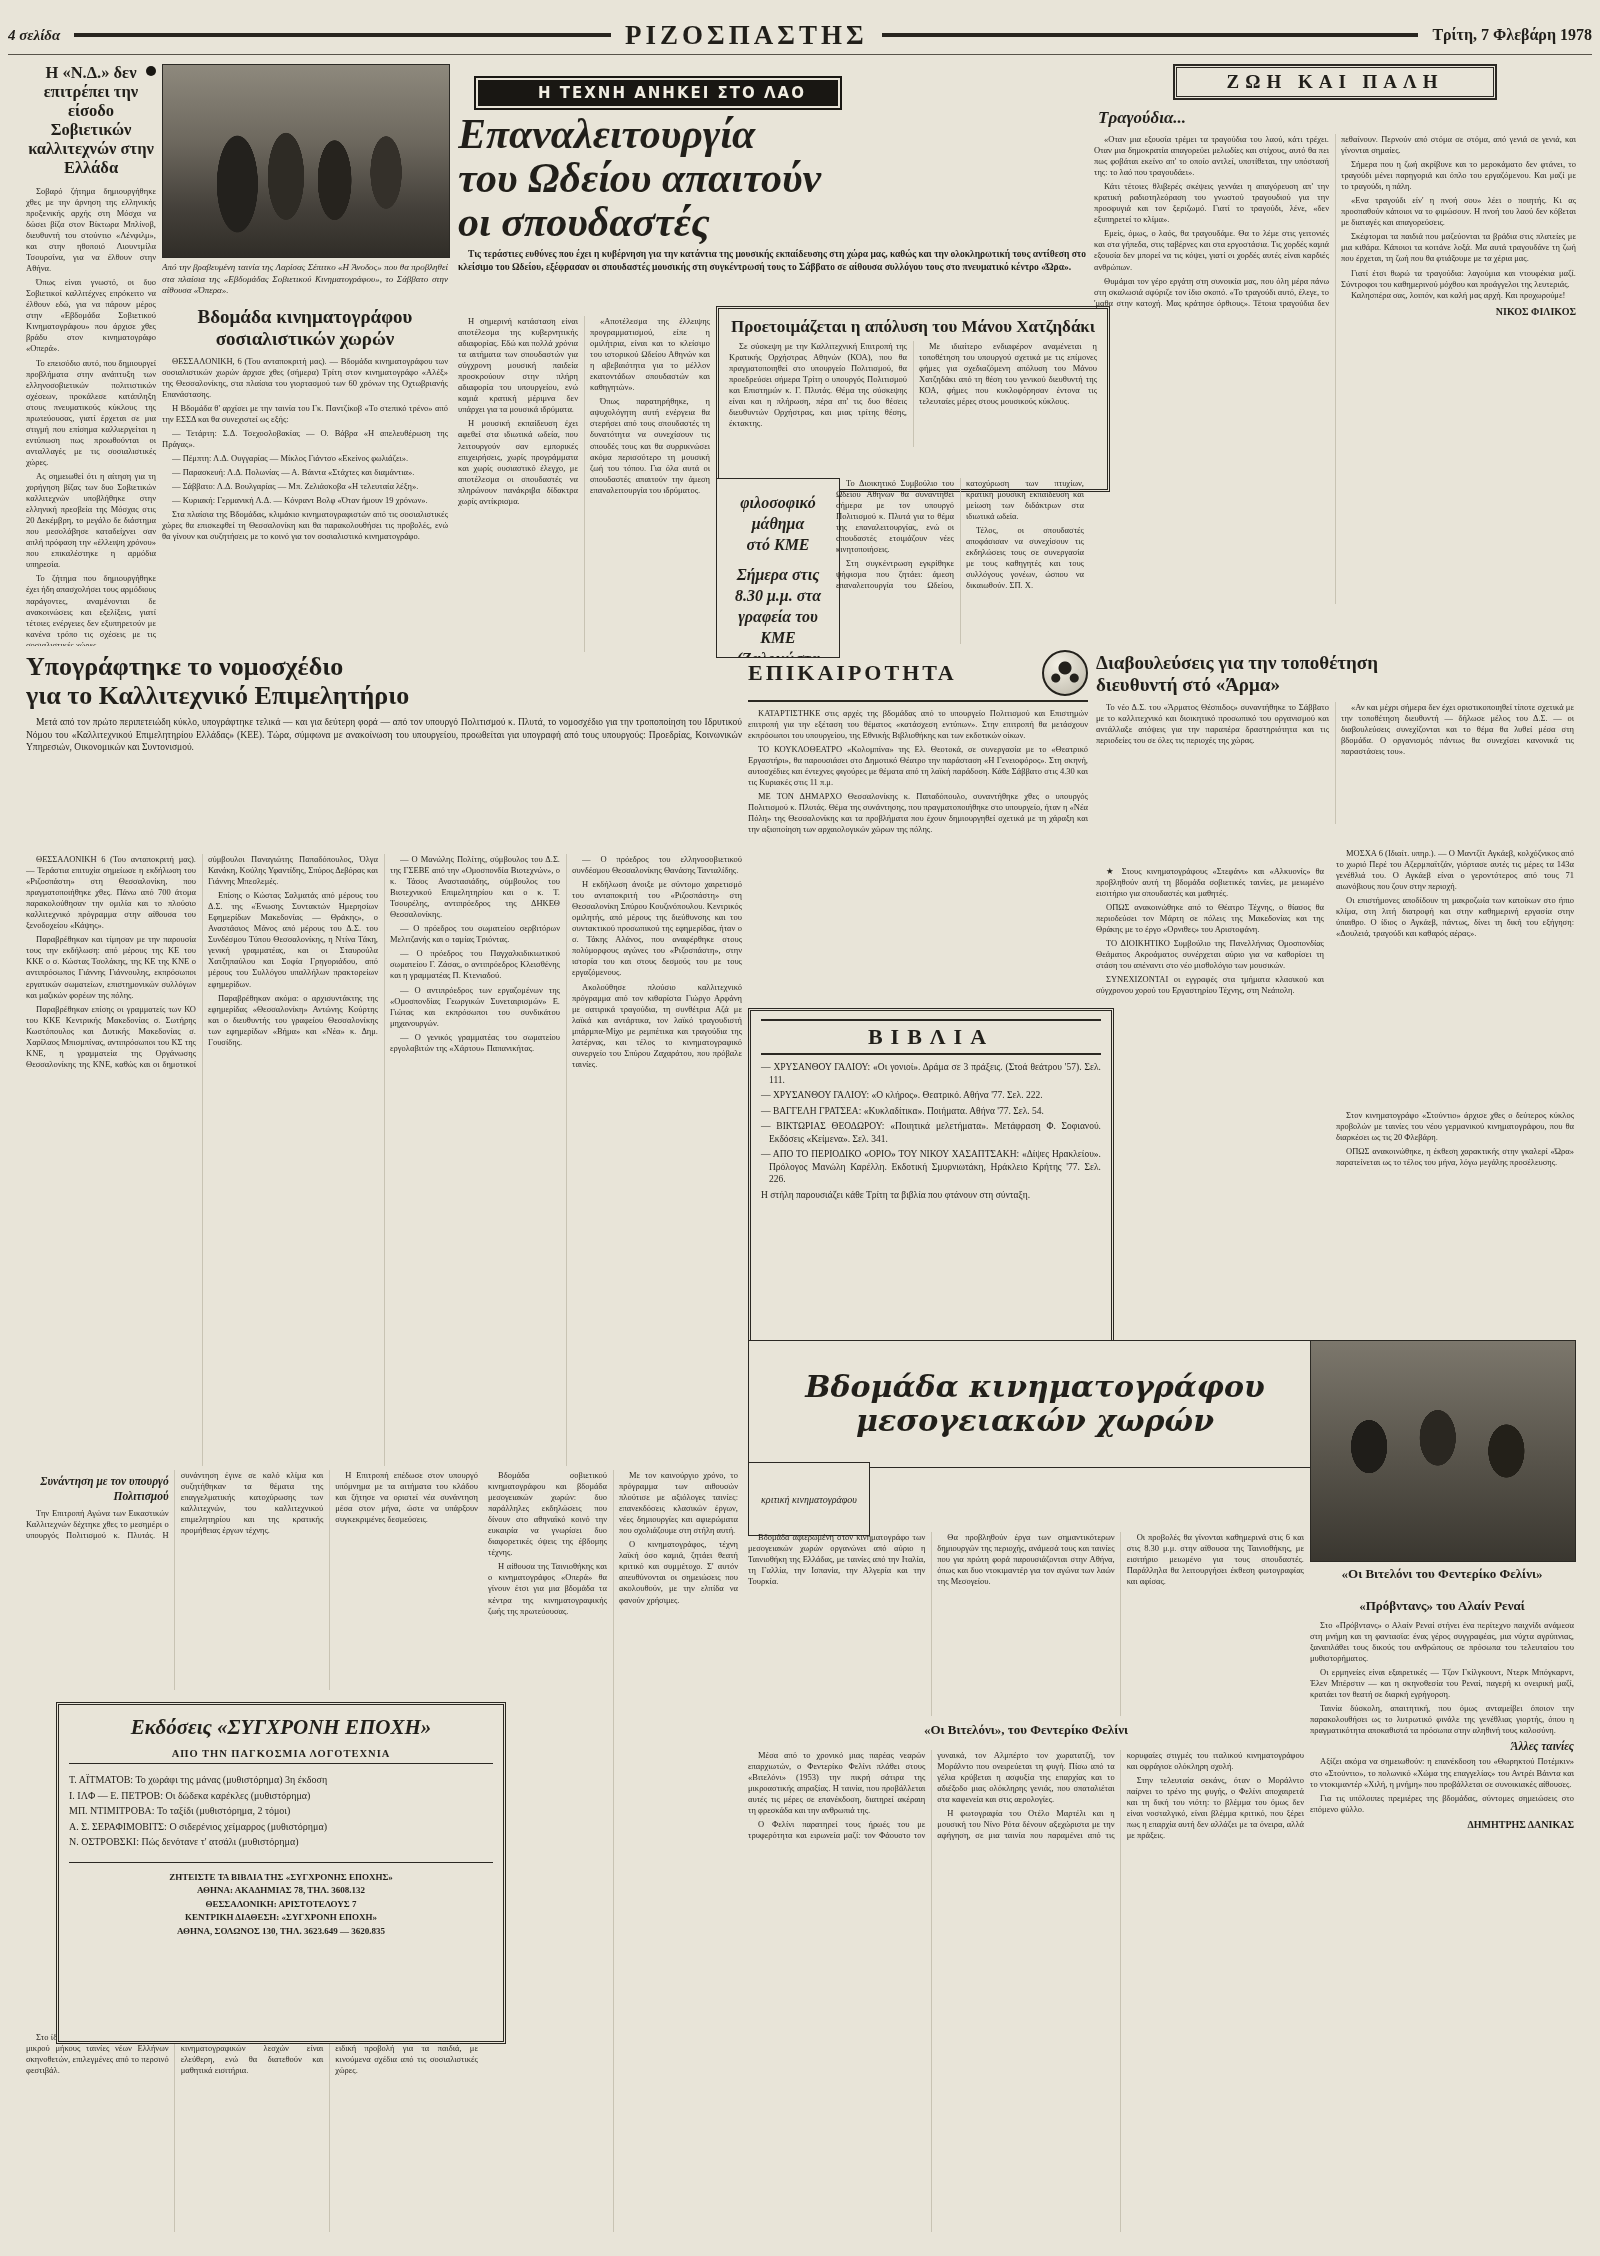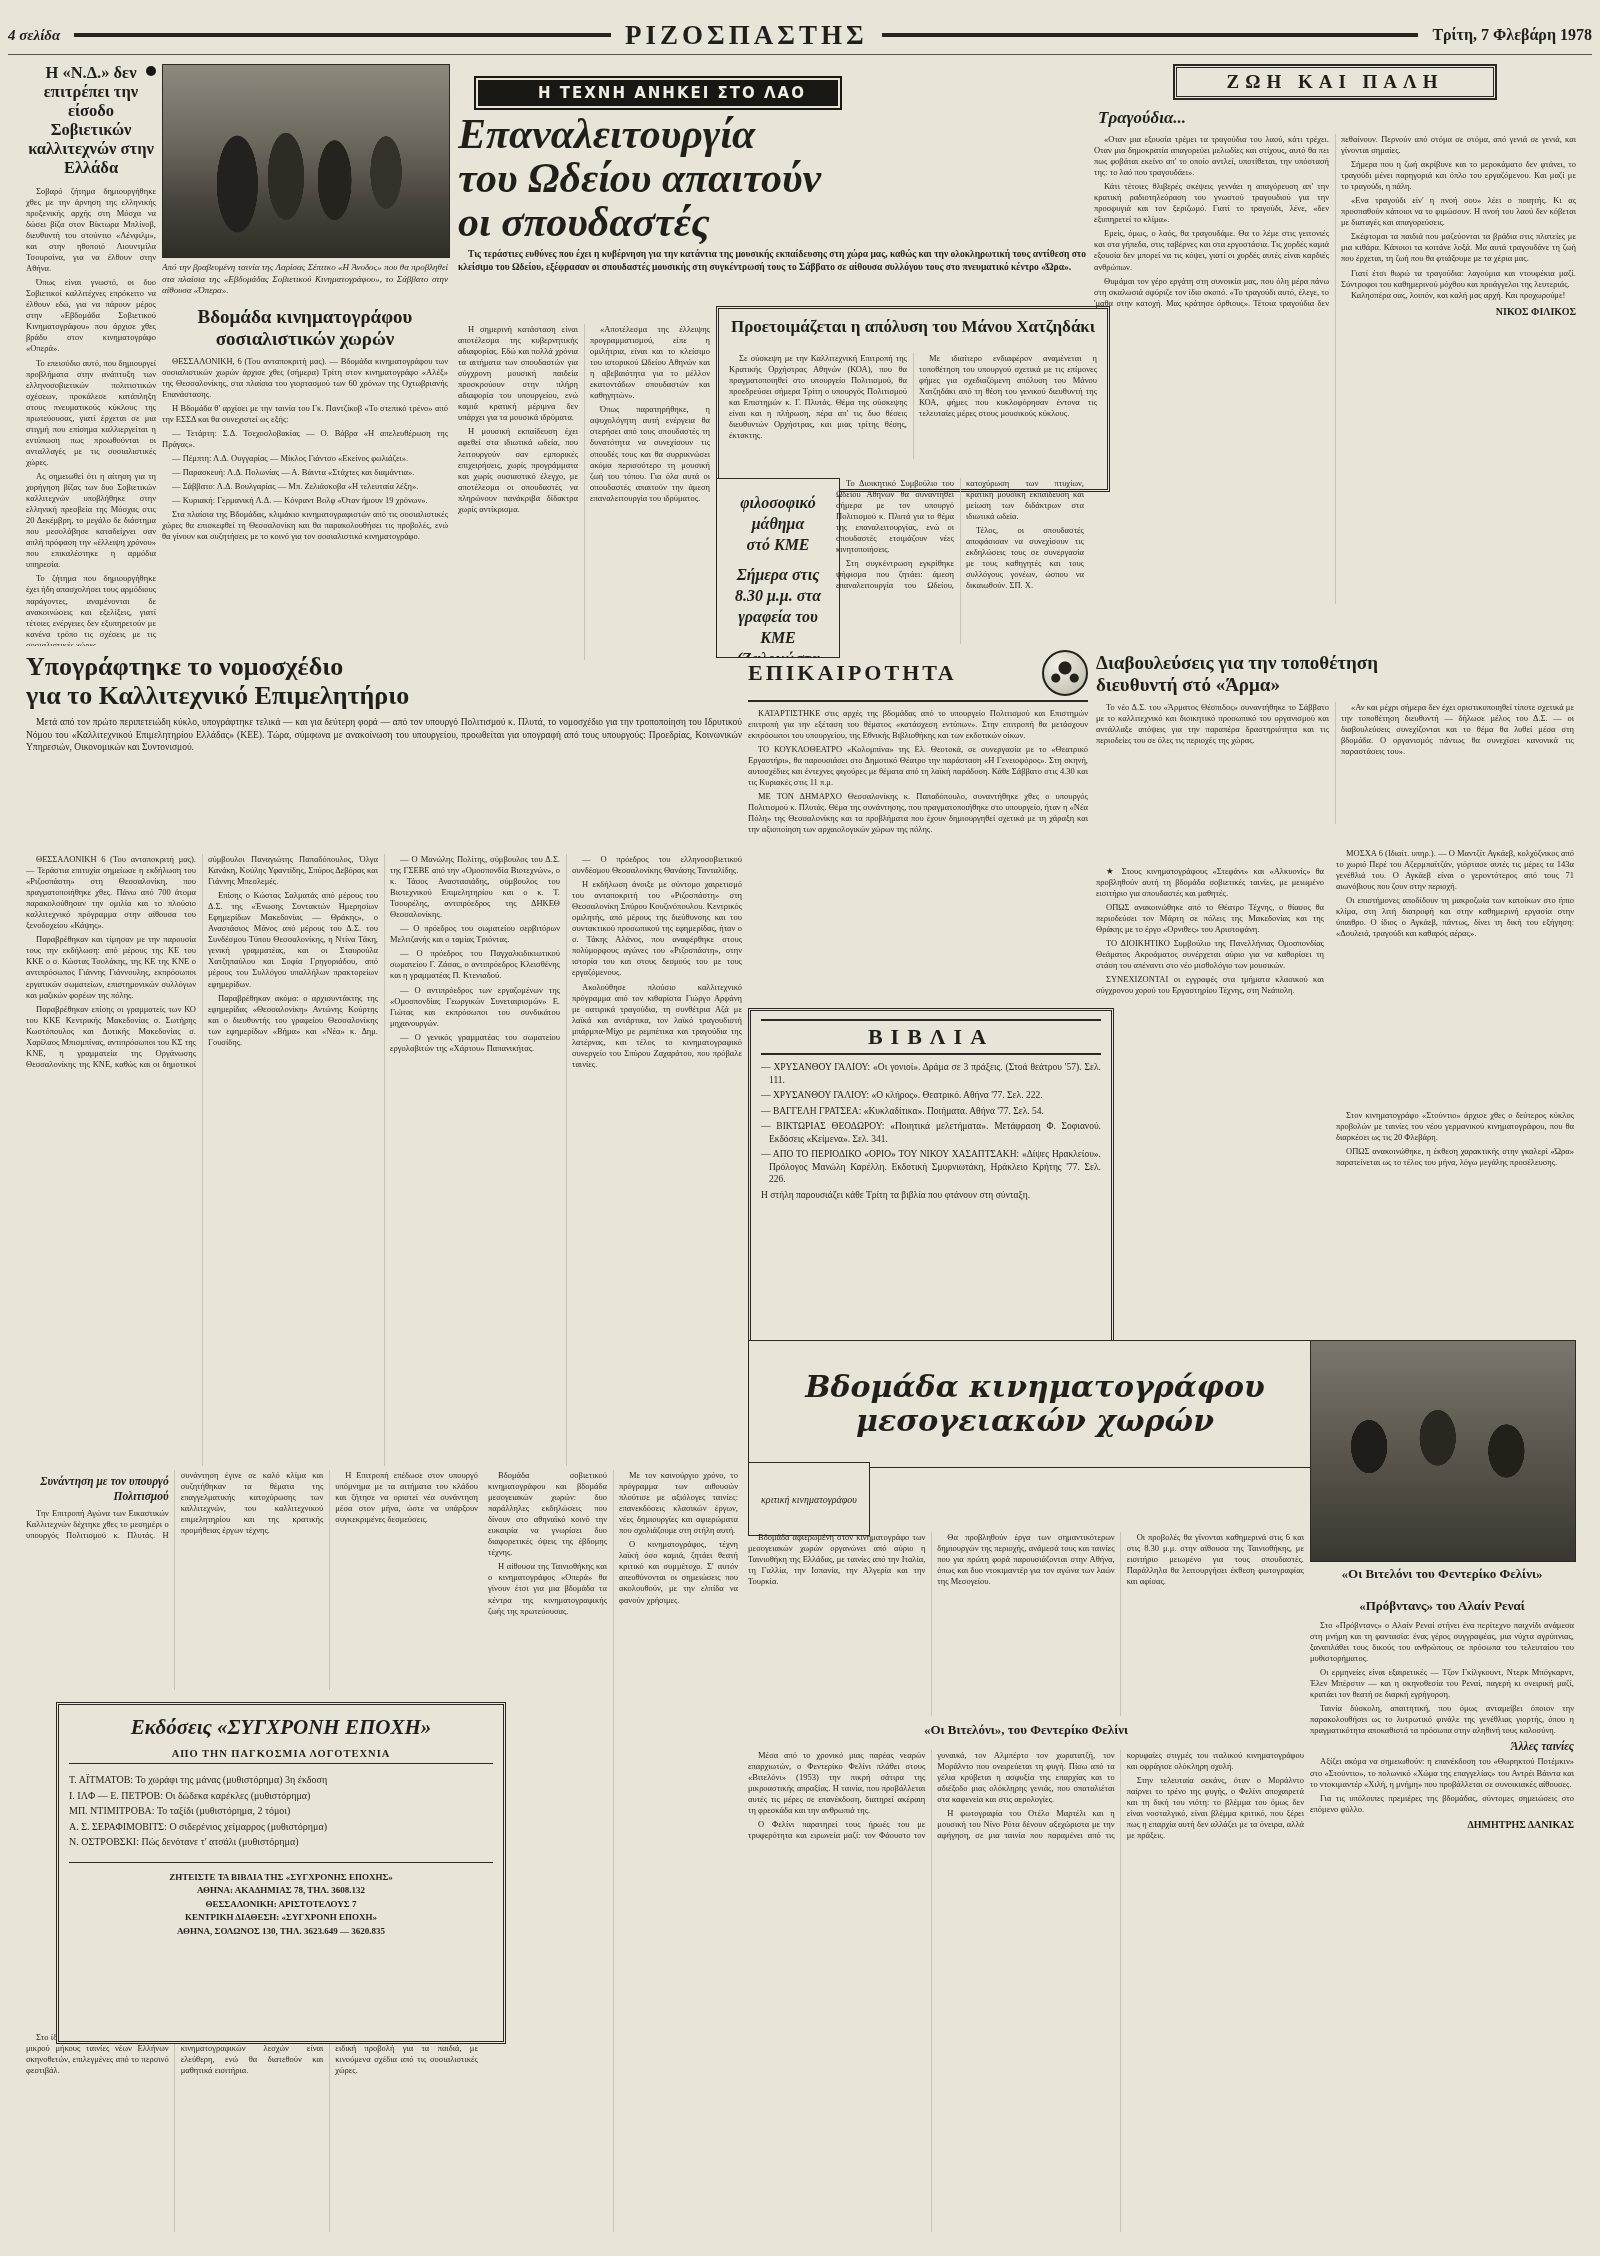--- a/index.html
+++ b/index.html
@@ -34,21 +34,21 @@
       radial-gradient(ellipse 30px 44px at 74% 50%, #232019 0 60%, transparent 61%),
       linear-gradient(180deg,#7c776c 0%,#57534a 55%,#3a3730 100%);}
   .caption{font-style:italic;font-size:9px;line-height:1.3;text-align:justify;}
   .banner{background:#191713;color:#f1ede2;display:flex;align-items:center;justify-content:center;
     font-family:"DejaVu Sans",sans-serif;font-weight:bold;font-size:15px;letter-spacing:2px;
     border:2px solid #191713;box-shadow:inset 0 0 0 2px #e8e4d8;padding-left:28px;}
   .mainhead div{font-weight:bold;font-style:italic;font-size:42px;line-height:1.05;}
   .intro{font-weight:bold;}
   .boxdouble{border:3px double #2b2823;padding:8px 10px;background:#e8e4d8;}
   .boxsingle{border:1.5px solid #2b2823;padding:6px 8px;background:#e8e4d8;}
-  .boxtitle{font-weight:bold;font-size:17px;line-height:1.15;text-align:center;margin:0 0 16px 0;}
+  .boxtitle{font-weight:bold;font-size:17px;line-height:1.15;text-align:center;margin:0 0 4px 0;}
   .kme div{font-style:italic;font-weight:bold;font-size:16px;text-align:center;line-height:1.3;}
   .zoi-head{border:2px solid #2b2823;box-shadow:inset 0 0 0 1px #e8e4d8, inset 0 0 0 2px #2b2823;
     font-weight:bold;font-size:19px;letter-spacing:6px;text-align:center;padding:5px 0;width:320px;margin:0 auto 8px auto;}
   .zoi-title{font-weight:bold;font-style:italic;font-size:17px;margin:2px 0 6px 4px;}
   .sig{text-align:right;font-weight:bold;font-size:10px;margin-top:4px;}
   .h2line{font-weight:bold;font-size:26px;line-height:1.12;}
   .h3line{font-weight:bold;font-size:19px;line-height:1.15;}
   .subhead{font-weight:bold;font-style:italic;font-size:11.5px;text-align:right;margin:4px 0;}
   .ball{width:42px;height:42px;border-radius:50%;border:2px solid #23211c;
     background:
@@ -118,21 +118,21 @@
 
   <div class="b banner" style="left:474px;top:76px;width:336px;height:30px">Η ΤΕΧΝΗ ΑΝΗΚΕΙ ΣΤΟ ΛΑΟ</div>
   <div class="b mainhead" style="left:458px;top:112px;width:628px;height:132px">
       <div>Επαναλειτουργία</div>
       <div>του Ωδείου απαιτούν</div>
       <div>οι σπουδαστές</div>
     </div>
   <div class="b txt fs9 intro" style="left:458px;top:248px;width:628px;height:54px">
     <p>Τις τεράστιες ευθύνες που έχει η κυβέρνηση για την κατάντια της μουσικής εκπαίδευσης στη χώρα μας, καθώς και την ολοκληρωτική τους αντίθεση στο κλείσιμο του Ωδείου, εξέφρασαν οι σπουδαστές μουσικής στη συγκέντρωσή τους το Σάββατο σε αίθουσα συλλόγου τους στο πνευματικό κέντρο «Ώρα».</p>
   </div>
-  <div class="b txt fs8 cols2" style="left:458px;top:324px;width:252px;height:336px">
+  <div class="b txt fs8 cols2" style="left:458px;top:316px;width:252px;height:336px">
       <p>Η σημερινή κατάσταση είναι αποτέλεσμα της κυβερνητικής αδιαφορίας. Εδώ και πολλά χρόνια τα αιτήματα των σπουδαστών για σύγχρονη μουσική παιδεία προσκρούουν στην πλήρη αδιαφορία του υπουργείου, ενώ καμιά κρατική μέριμνα δεν υπάρχει για τα μουσικά ιδρύματα.</p>
       <p>Η μουσική εκπαίδευση έχει αφεθεί στα ιδιωτικά ωδεία, που λειτουργούν σαν εμπορικές επιχειρήσεις, χωρίς προγράμματα και χωρίς ουσιαστικό έλεγχο, με αποτέλεσμα οι σπουδαστές να πληρώνουν πανάκριβα δίδακτρα χωρίς αντίκρισμα.</p>
       <p>«Αποτέλεσμα της έλλειψης προγραμματισμού, είπε η ομιλήτρια, είναι και το κλείσιμο του ιστορικού Ωδείου Αθηνών και η αβεβαιότητα για το μέλλον εκατοντάδων σπουδαστών και καθηγητών».</p>
       <p>Όπως παρατηρήθηκε, η αψυχολόγητη αυτή ενέργεια θα στερήσει από τους σπουδαστές τη δυνατότητα να συνεχίσουν τις σπουδές τους και θα συρρικνώσει ακόμα περισσότερο τη μουσική ζωή του τόπου. Για όλα αυτά οι σπουδαστές απαιτούν την άμεση επαναλειτουργία του ιδρύματος.</p>
     </div>
 
   <div class="b boxdouble" style="left:716px;top:306px;width:368px;height:164px">
     <div class="boxtitle">Προετοιμάζεται η απόλυση του Μάνου Χατζηδάκι</div>
     <div class="txt fs8 cols2" style="height:106px">
         <p>Σε σύσκεψη με την Καλλιτεχνική Επιτροπή της Κρατικής Ορχήστρας Αθηνών (ΚΟΑ), που θα πραγματοποιηθεί στο υπουργείο Πολιτισμού, θα προεδρεύσει σήμερα Τρίτη ο υπουργός Πολιτισμού και Επιστημών κ. Γ. Πλυτάς. Θέμα της σύσκεψης είναι και η πλήρωση, πέρα απ' τις δυο θέσεις διευθυντών Ορχήστρας, και μιας τρίτης θέσης, έκτακτης.</p>

